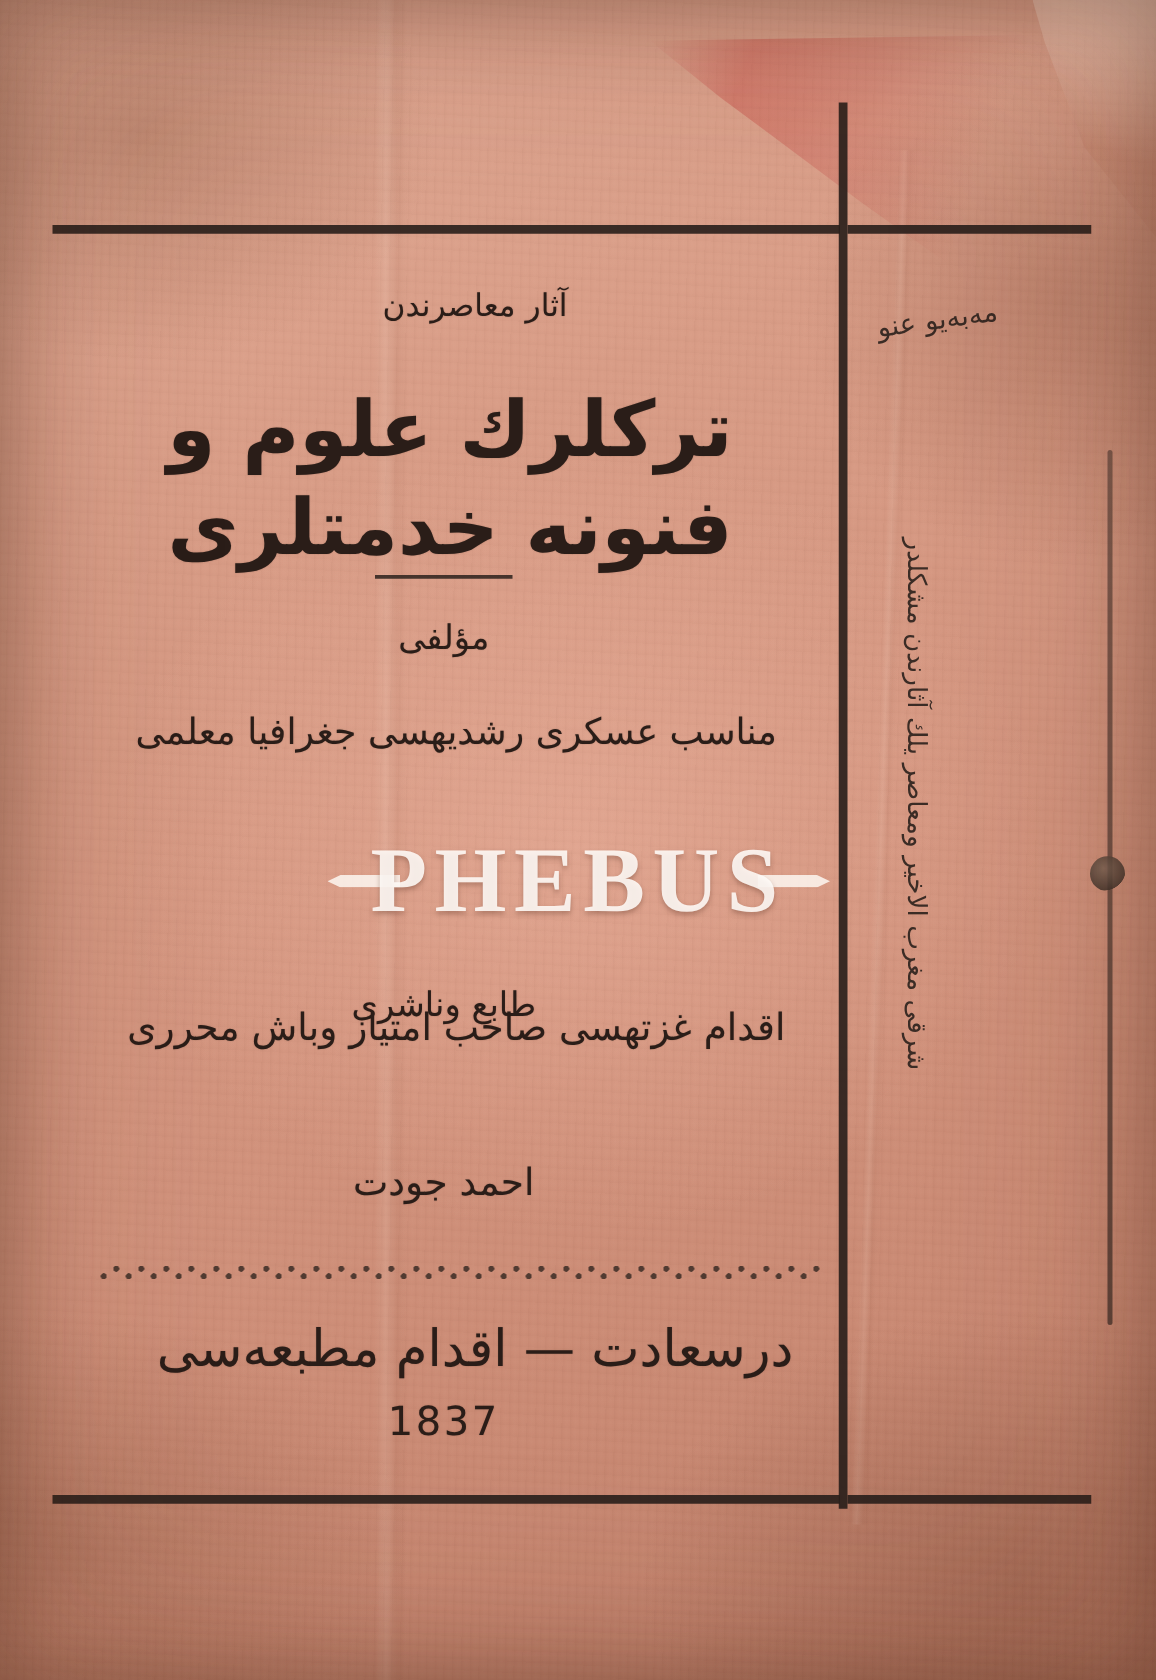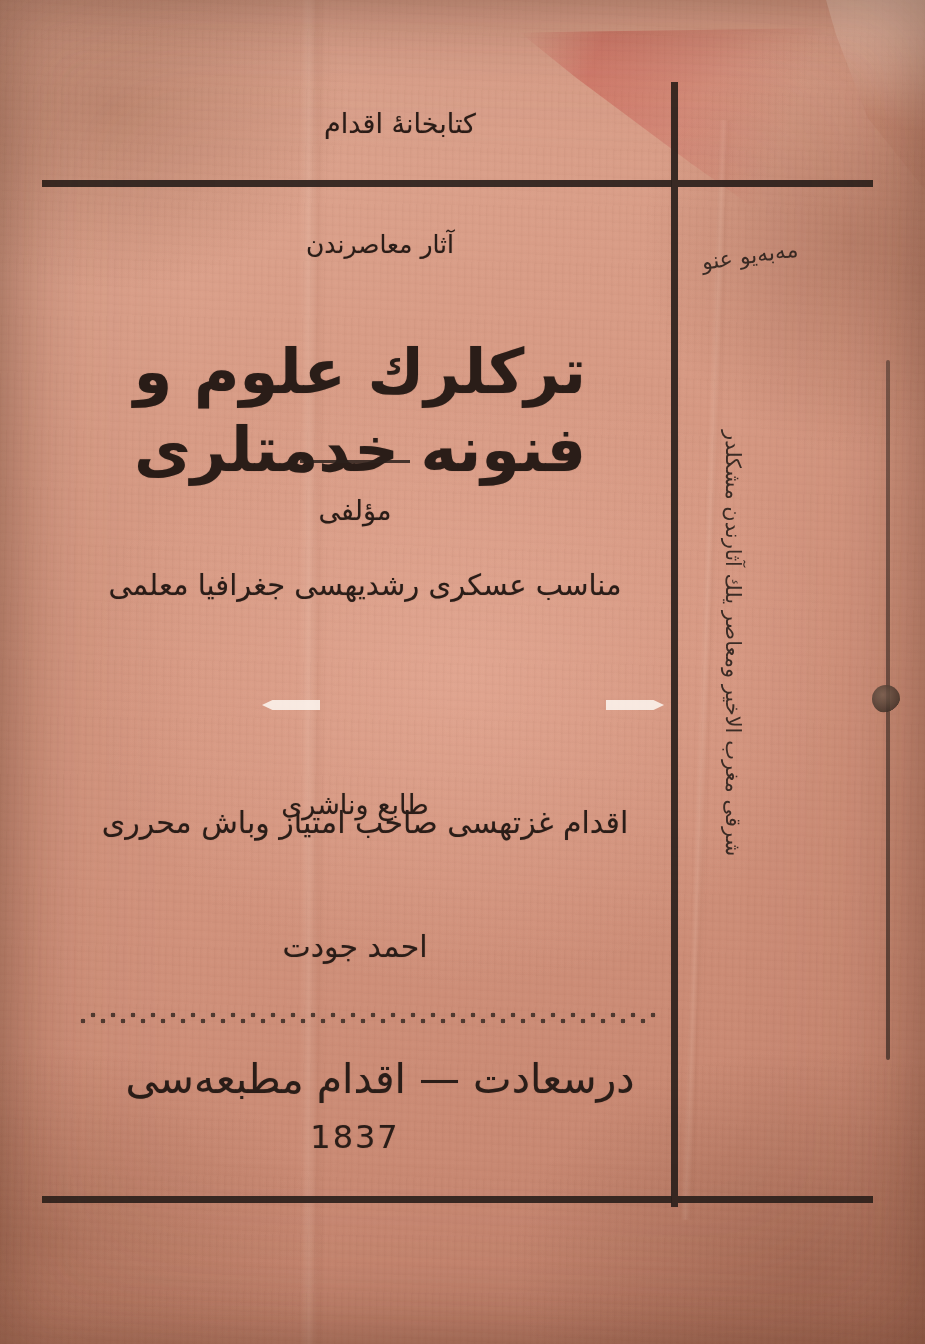--- a/index.html
+++ b/index.html
@@ -87,21 +87,20 @@
     top: 230px; left: 100px; width: 560px;
     font-size: 25px;
   }
   #maintitle {
     position: absolute;
     top: 305px; left: 60px; width: 600px;
     font-size: 62px;
     font-weight: 700;
     line-height: 1.25;
     letter-spacing: -2px;
-    margin-top: 28px;
   }
   #shortrule {
     position: absolute;
     top: 460px; left: 300px; width: 110px; height: 3px;
     background: #2b211c; opacity: 0.85;
   }
   #authorLabel {
     position: absolute;
     top: 495px; left: 240px; width: 230px;
     font-size: 27px;
@@ -242,21 +241,20 @@
   <div class="grain"></div>
 
   <div class="crease" style="top:0;left:300px;width:26px;height:1344px;opacity:.35;"></div>
   <div class="crease" style="top:120px;left:700px;width:14px;height:1100px;opacity:.30;transform:rotate(2deg);"></div>
 
   <div id="redmark"></div>
   <div id="corner-tear"></div>
 
   <div class="content">
 
-    <div class="rtl" id="lib">كتابخانهٔ اقدام</div>
 
     <div class="rule" id="topRuleLeft"></div>
     <div class="rule" id="topRuleRight"></div>
     <div class="rule" id="vertRule"></div>
     <div class="rule" id="botRuleLeft"></div>
     <div class="rule" id="botRuleRight"></div>
 
     <div class="rtl" id="subtitle">آثار معاصرندن</div>
     <div class="rtl" id="maintitle">تركلرك علوم و فنونه خدمتلرى</div>
 
@@ -277,15 +275,16 @@
   </div>
 
   <div class="handwrite" id="hw-long">شرقى مغرب الاخير ومعاصر يلك آثارندن مشكلدر</div>
   <div class="handwrite" id="hw-short">مه‌به‌يو عنو</div>
 
   <div id="pencil"></div>
   <div id="pencil-tip"></div>
 
   <div id="wm-left"></div>
   <div id="wm-right"></div>
+  <div id="watermark">PHEBUS</div>
 
   <div class="edgeshade"></div>
 </div>
 
 </body></html>

